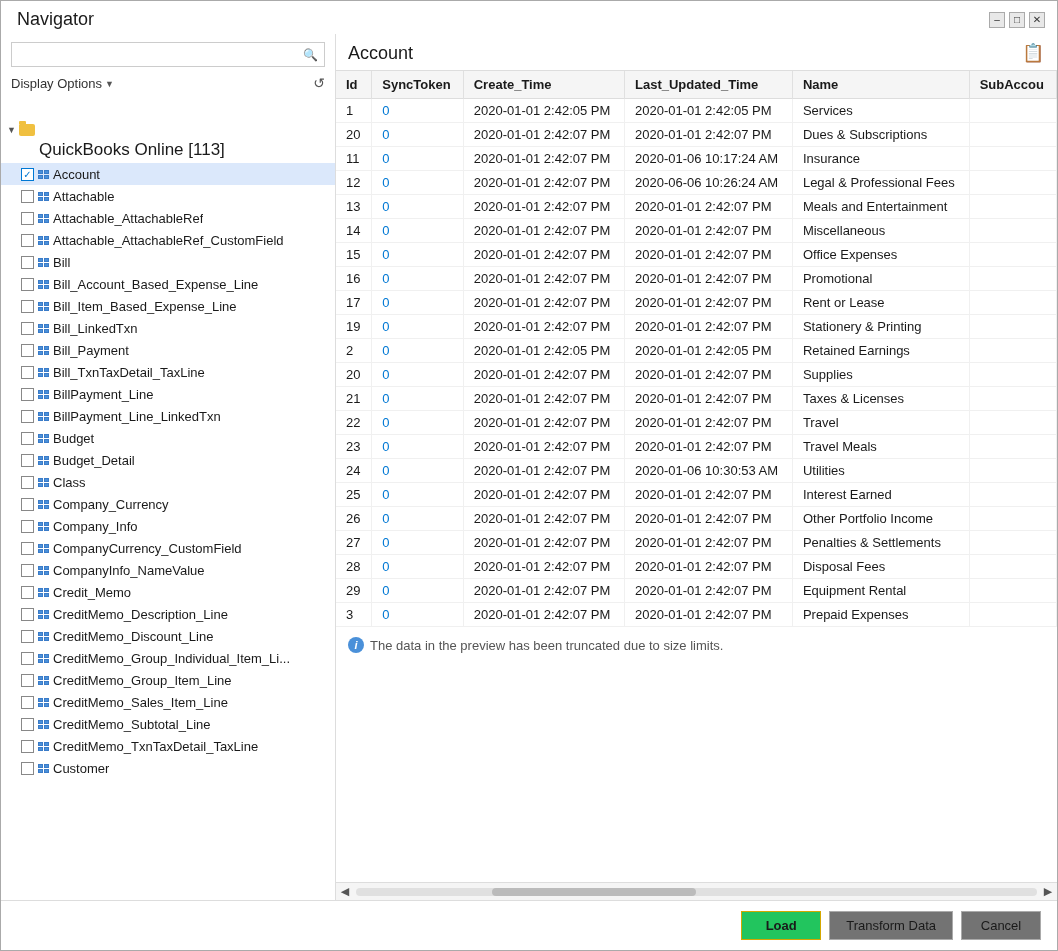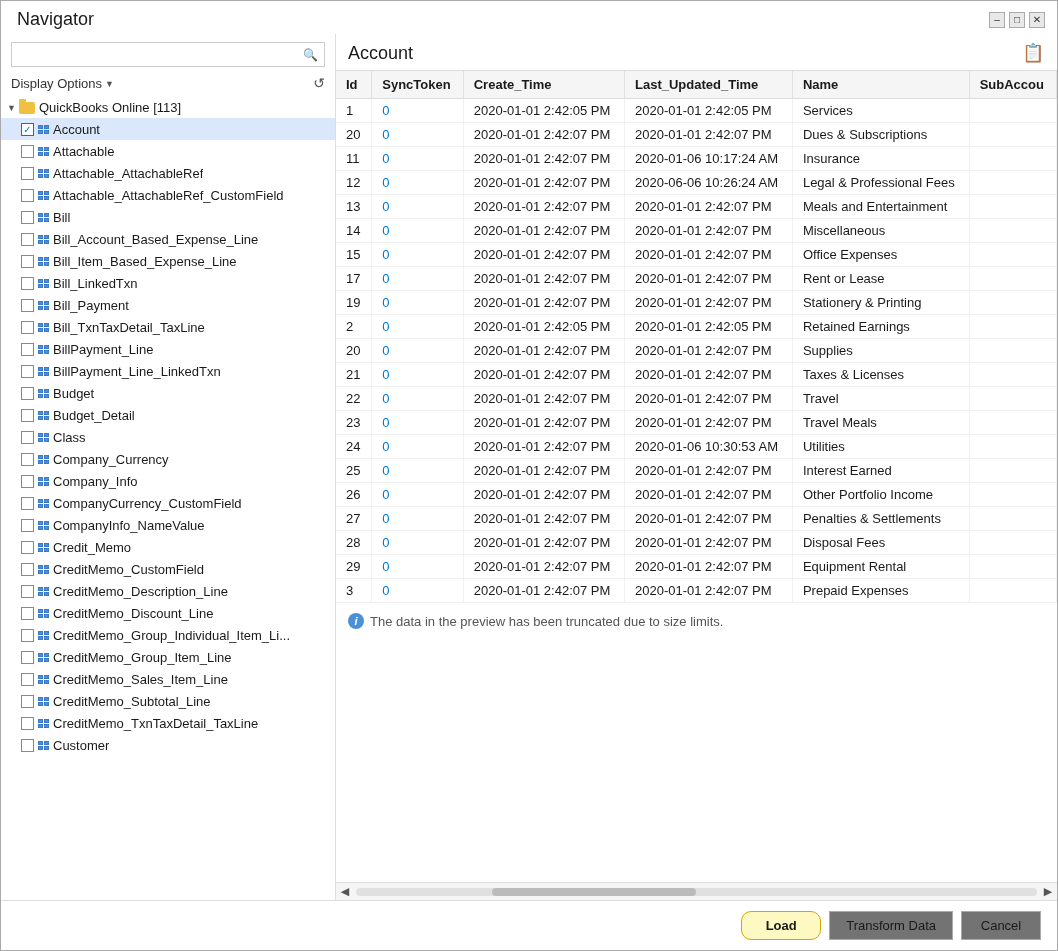--- a/index.html
+++ b/index.html
@@ -141,22 +141,23 @@
       content: '';
       position: absolute;
       top: -3px;
       left: 0;
       width: 7px;
       height: 3px;
       background: #f0c040;
       border-radius: 1px 1px 0 0;
     }
     .root-label {
-      font-size: 13px;
+      font-size: 17px;
       color: #1a1a1a;
+      margin-top: 40px;
     }
     .tree-children {
       padding-left: 0;
     }
     .tree-item {
       display: flex;
       align-items: center;
       padding: 2px 6px 2px 20px;
       cursor: pointer;
       min-height: 22px;
@@ -343,24 +344,23 @@
     .btn {
       padding: 6px 16px;
       font-size: 13px;
       cursor: pointer;
       border: 1px solid #aaa;
       background: #737373;
       color: #1a1a1a;
       min-width: 80px;
     }
     .btn-primary {
-      background: #fef9c3;
+      background: #22c55e;
       border-color: #d4a700;
       font-weight: 600;
-      border-radius: 10px;
     }
   </style>
 </head>
 <body>
 
 <div class="window">
 
   <div class="title-bar">
     <span class="title-bar-title">Navigator</span>
     <div class="title-bar-controls">
@@ -678,34 +678,20 @@
                 <div class="table-icon">
                   <div class="table-icon-row">
                     <div class="table-cell"></div>
                     <div class="table-cell"></div>
                   </div>
                   <div class="table-icon-row">
                     <div class="table-cell"></div>
                     <div class="table-cell"></div>
                   </div>
                 </div>
-                <span class="item-label">CreditMemo_CustomField</span>
-              </div>
-              <div class="tree-item">
-                <div class="checkbox"></div>
-                <div class="table-icon">
-                  <div class="table-icon-row">
-                    <div class="table-cell"></div>
-                    <div class="table-cell"></div>
-                  </div>
-                  <div class="table-icon-row">
-                    <div class="table-cell"></div>
-                    <div class="table-cell"></div>
-                  </div>
-                </div>
                 <span class="item-label">CreditMemo_Description_Line</span>
               </div>
               <div class="tree-item">
                 <div class="checkbox"></div>
                 <div class="table-icon">
                   <div class="table-icon-row">
                     <div class="table-cell"></div>
                     <div class="table-cell"></div>
                   </div>
                   <div class="table-icon-row">
@@ -869,20 +855,28 @@
                 <td>2020-01-01 2:42:07 PM</td>
                 <td>Miscellaneous</td>
                 <td></td>
               </tr>
               <tr>
                 <td>15</td>
                 <td class="numeric">0</td>
                 <td>2020-01-01 2:42:07 PM</td>
                 <td>2020-01-01 2:42:07 PM</td>
                 <td>Office Expenses</td>
+                <td></td>
+              </tr>
+              <tr>
+                <td>16</td>
+                <td class="numeric">0</td>
+                <td>2020-01-01 2:42:07 PM</td>
+                <td>2020-01-01 2:42:07 PM</td>
+                <td>Promotional</td>
                 <td></td>
               </tr>
               <tr>
                 <td>17</td>
                 <td class="numeric">0</td>
                 <td>2020-01-01 2:42:07 PM</td>
                 <td>2020-01-01 2:42:07 PM</td>
                 <td>Rent or Lease</td>
                 <td></td>
               </tr>

